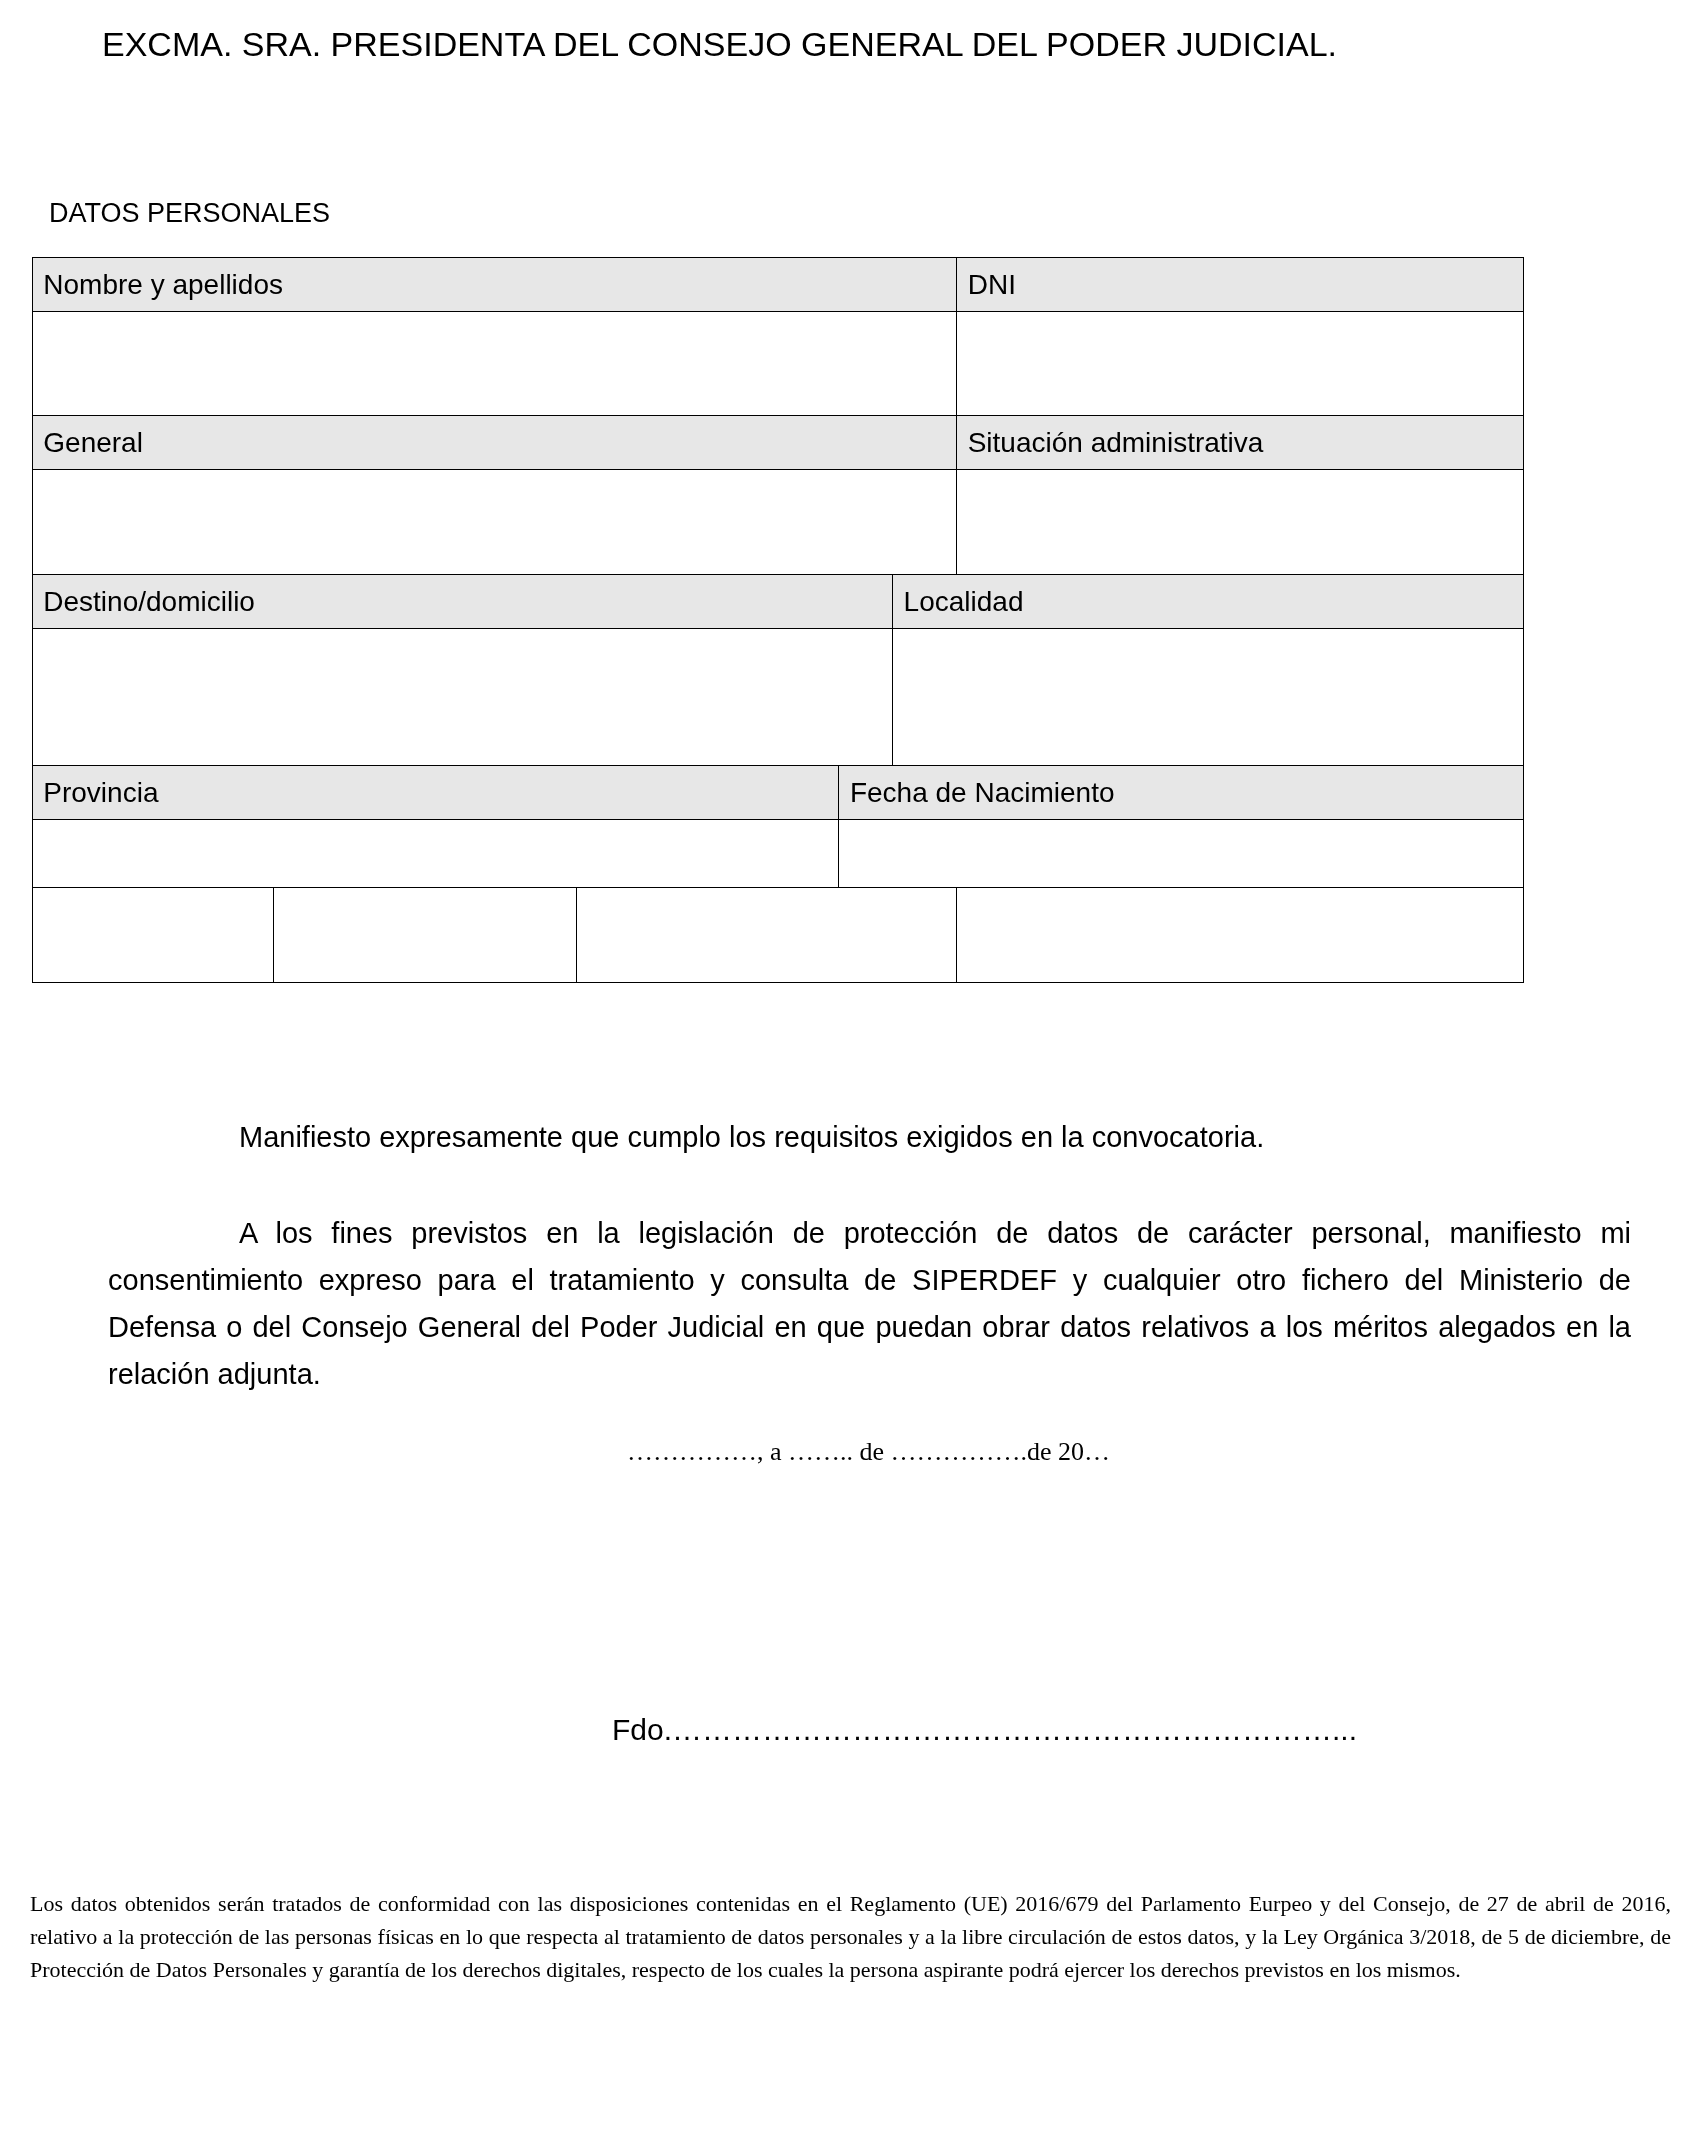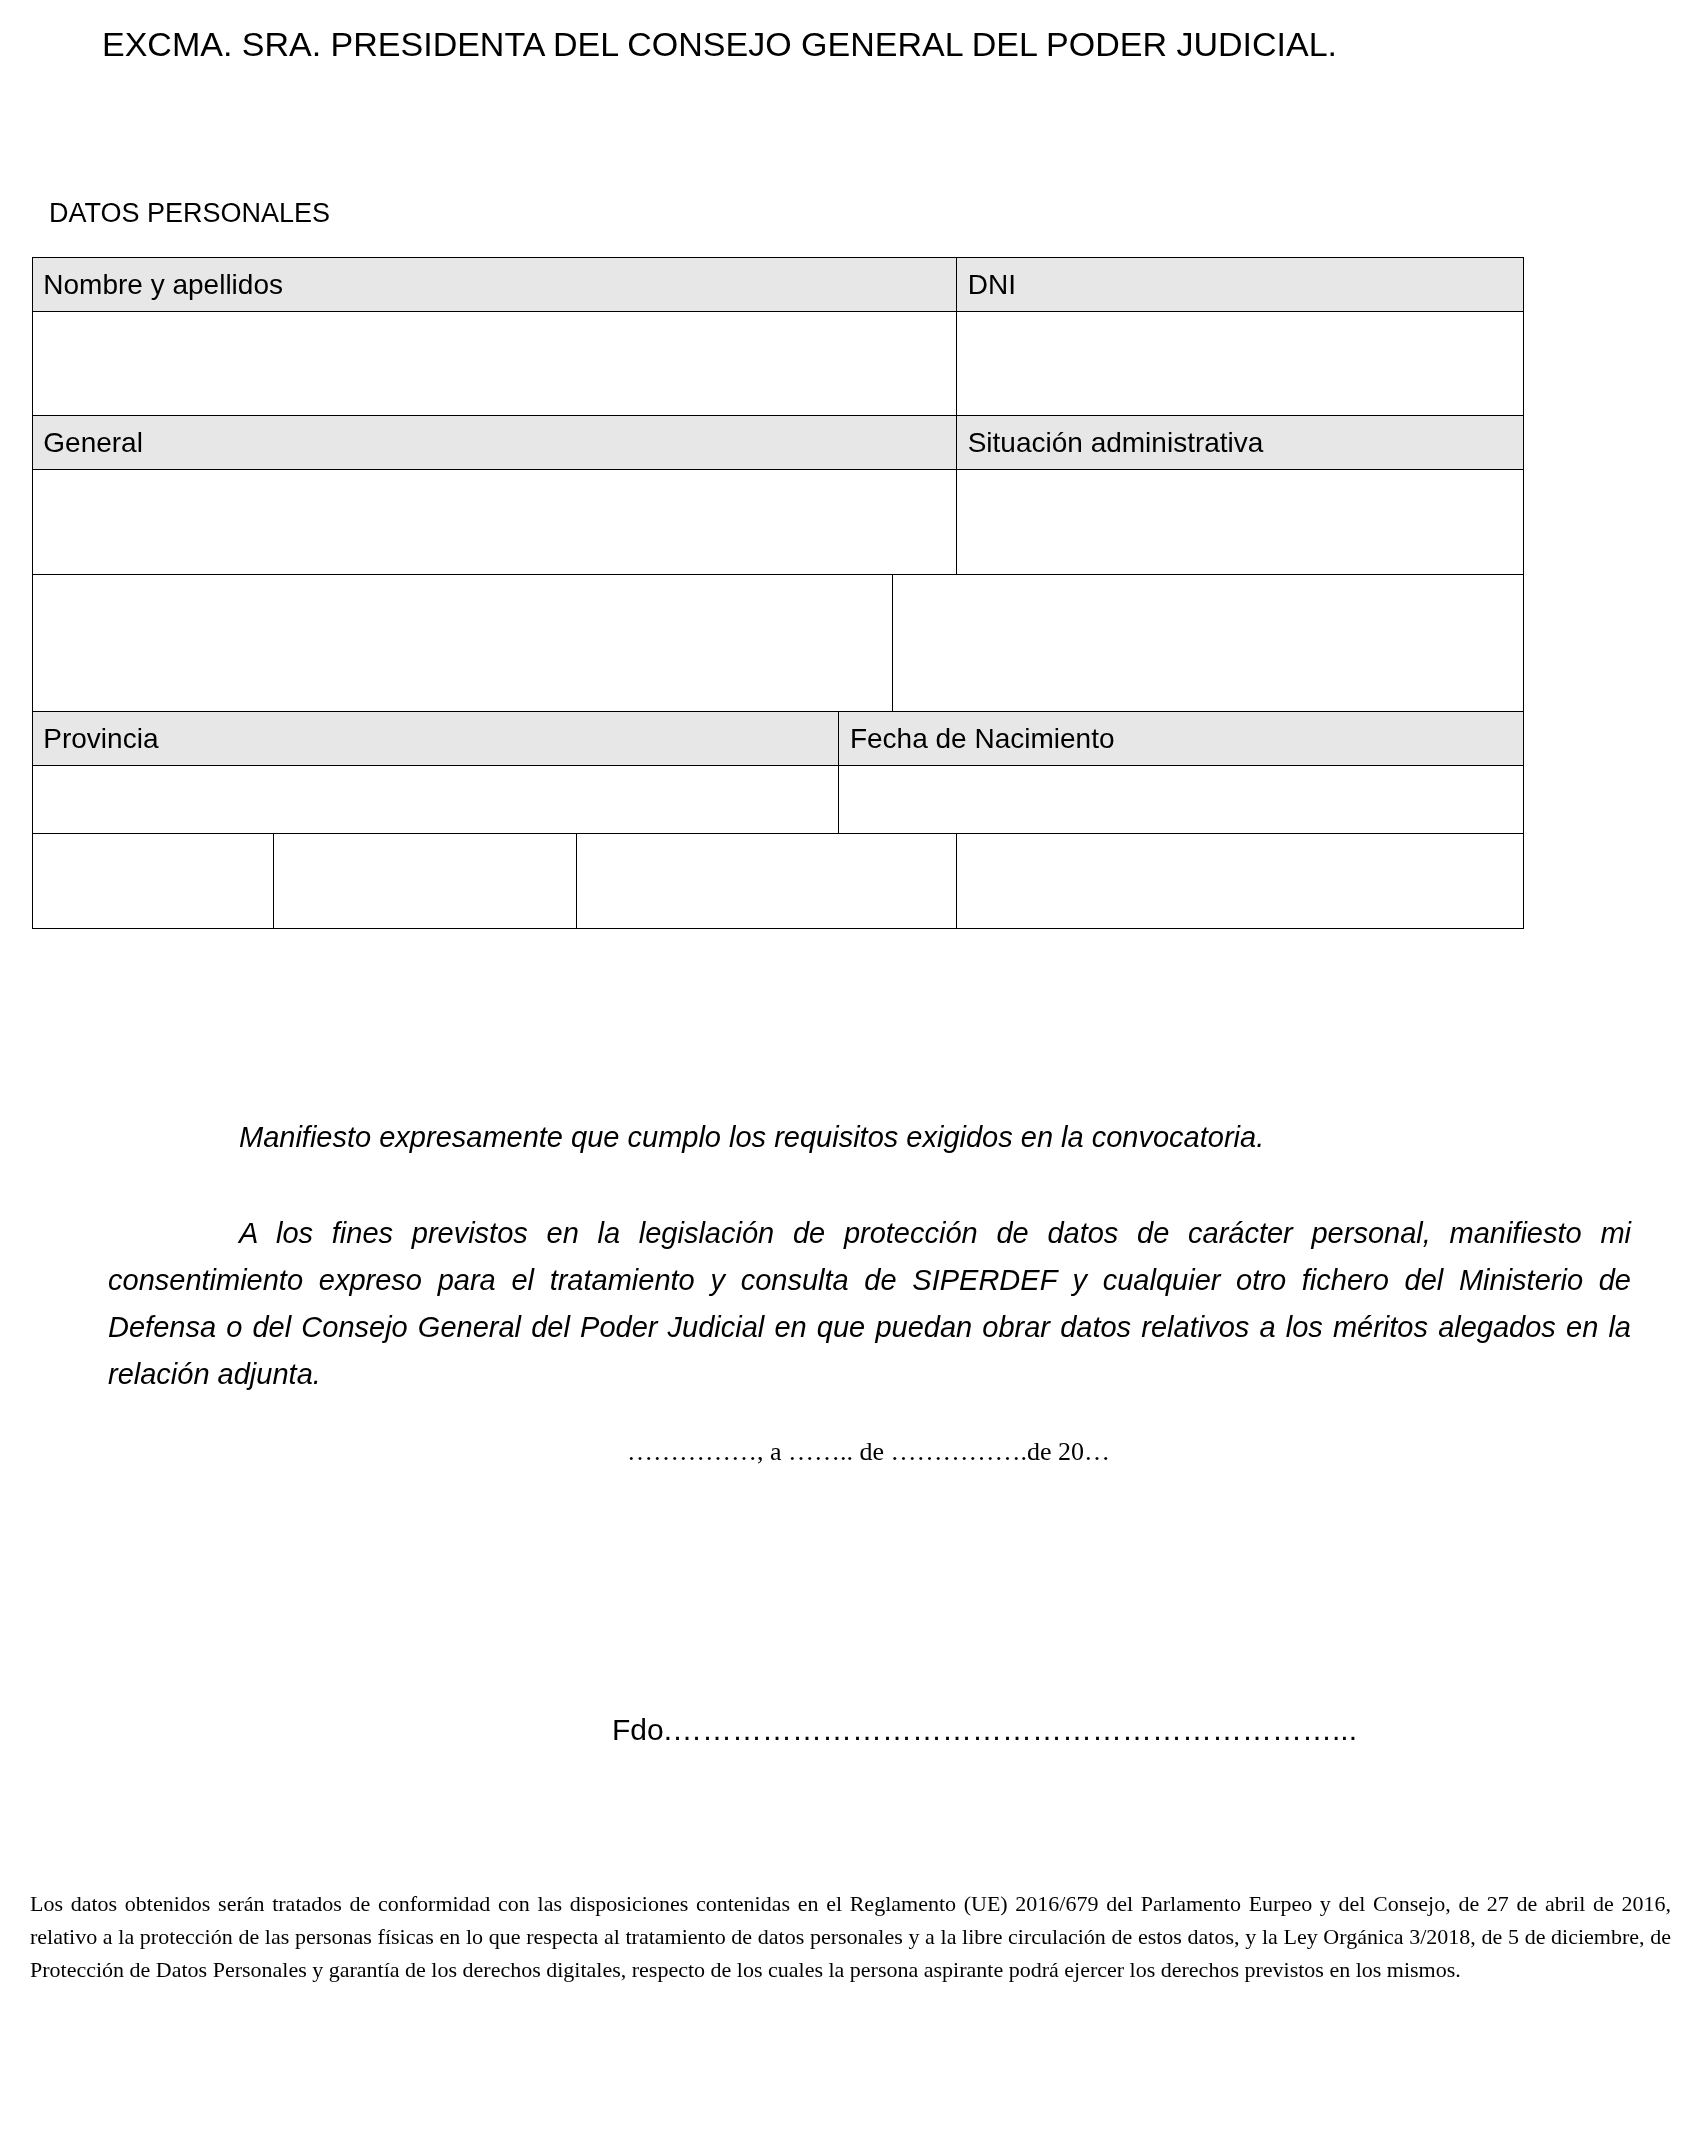--- a/index.html
+++ b/index.html
@@ -50,21 +50,21 @@
   tr.blank-row-3 { height: 137px; }
   tr.blank-row-4 { height: 68px; }
   tr.blank-row-5 { height: 95px; }
   .para {
     position: absolute;
     left: 108px;
     width: 1523px;
     font-size: 29px;
     line-height: 47px;
   }
-  .para.indent { text-indent: 131px; font-style: italic; }
+  .para.indent { text-indent: 131px; }
   .para.justify { text-align: justify; }
   .para-requisitos { top: 1114px; }
   .para-datos { top: 1210px; }
   .date-line {
     position: absolute;
     top: 1437px;
     left: 627px;
     font-size: 26px;
     white-space: nowrap;
     font-family: Liberation Serif, serif;
@@ -115,20 +115,24 @@
         <td class="blank"></td>
       </tr>
       <tr class="hdr-row">
         <td class="hdr" colspan="5">General</td>
         <td class="hdr">Situación administrativa</td>
       </tr>
       <tr class="blank-row-2">
         <td class="blank" colspan="5"></td>
         <td class="blank"></td>
       </tr>
+      <tr class="hdr-row">
+        <td class="hdr" colspan="4">Destino/domicilio</td>
+        <td class="hdr" colspan="2">Localidad</td>
+      </tr>
       <tr class="blank-row-3">
         <td class="blank" colspan="4"></td>
         <td class="blank" colspan="2"></td>
       </tr>
       <tr class="hdr-row">
         <td class="hdr" colspan="3">Provincia</td>
         <td class="hdr" colspan="3">Fecha de Nacimiento</td>
       </tr>
       <tr class="blank-row-4">
         <td class="blank" colspan="3"></td>

